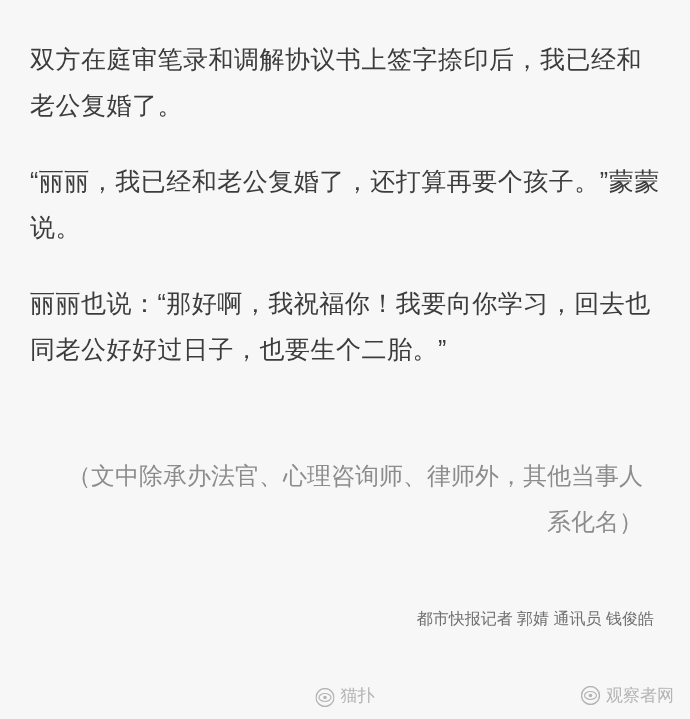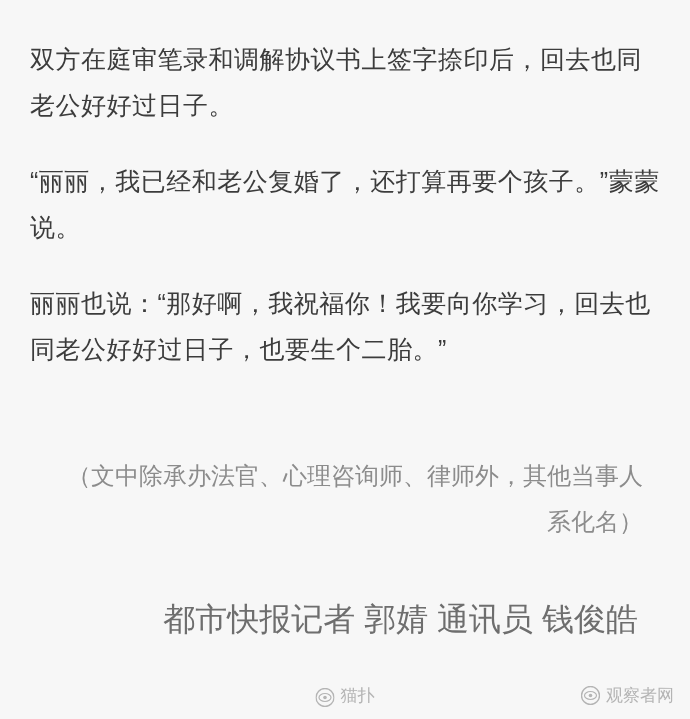--- a/index.html
+++ b/index.html
@@ -35,25 +35,25 @@
     line-height: 46px;
     color: #8c8c8c;
     margin: 17px;
     text-align: right;
     padding-left: 20px;
   }
   .spacer-note {
     height: 34px;
   }
   .byline {
-    font-size: 32px;
+    font-size: 16px;
     line-height: 40px;
     color: #6e6e6e;
     text-align: right;
-    margin: 16px;
+    margin: 0;
     padding-right: 6px;
   }
   .byline-wrap {
     margin-top: 54px;
   }
   .watermarks {
     position: absolute;
     left: 0;
     right: 0;
     bottom: 8px;
@@ -85,21 +85,21 @@
   }
   .weibo-eye svg {
     display: block;
   }
 </style>
 </head>
 <body>
 
 <div class="page">
 
-  <p class="para">双方在庭审笔录和调解协议书上签字捺印后，回去也同老公好好过日子。</p>
+  <p class="para">双方在庭审笔录和调解协议书上签字捺印后，我已经和老公复婚了。</p>
   <p class="para">“丽丽，我已经和老公复婚了，还打算再要个孩子。”蒙蒙说。</p>
   <p class="para">丽丽也说：“那好啊，我祝福你！我要向你学习，回去也同老公好好过日子，也要生个二胎。”</p>
 
   <div class="spacer-note"></div>
 
   <p class="para-note">（文中除承办法官、心理咨询师、律师外，其他当事人系化名）</p>
 
   <div class="byline-wrap">
     <p class="byline">都市快报记者 郭婧 通讯员 钱俊皓</p>
   </div>

